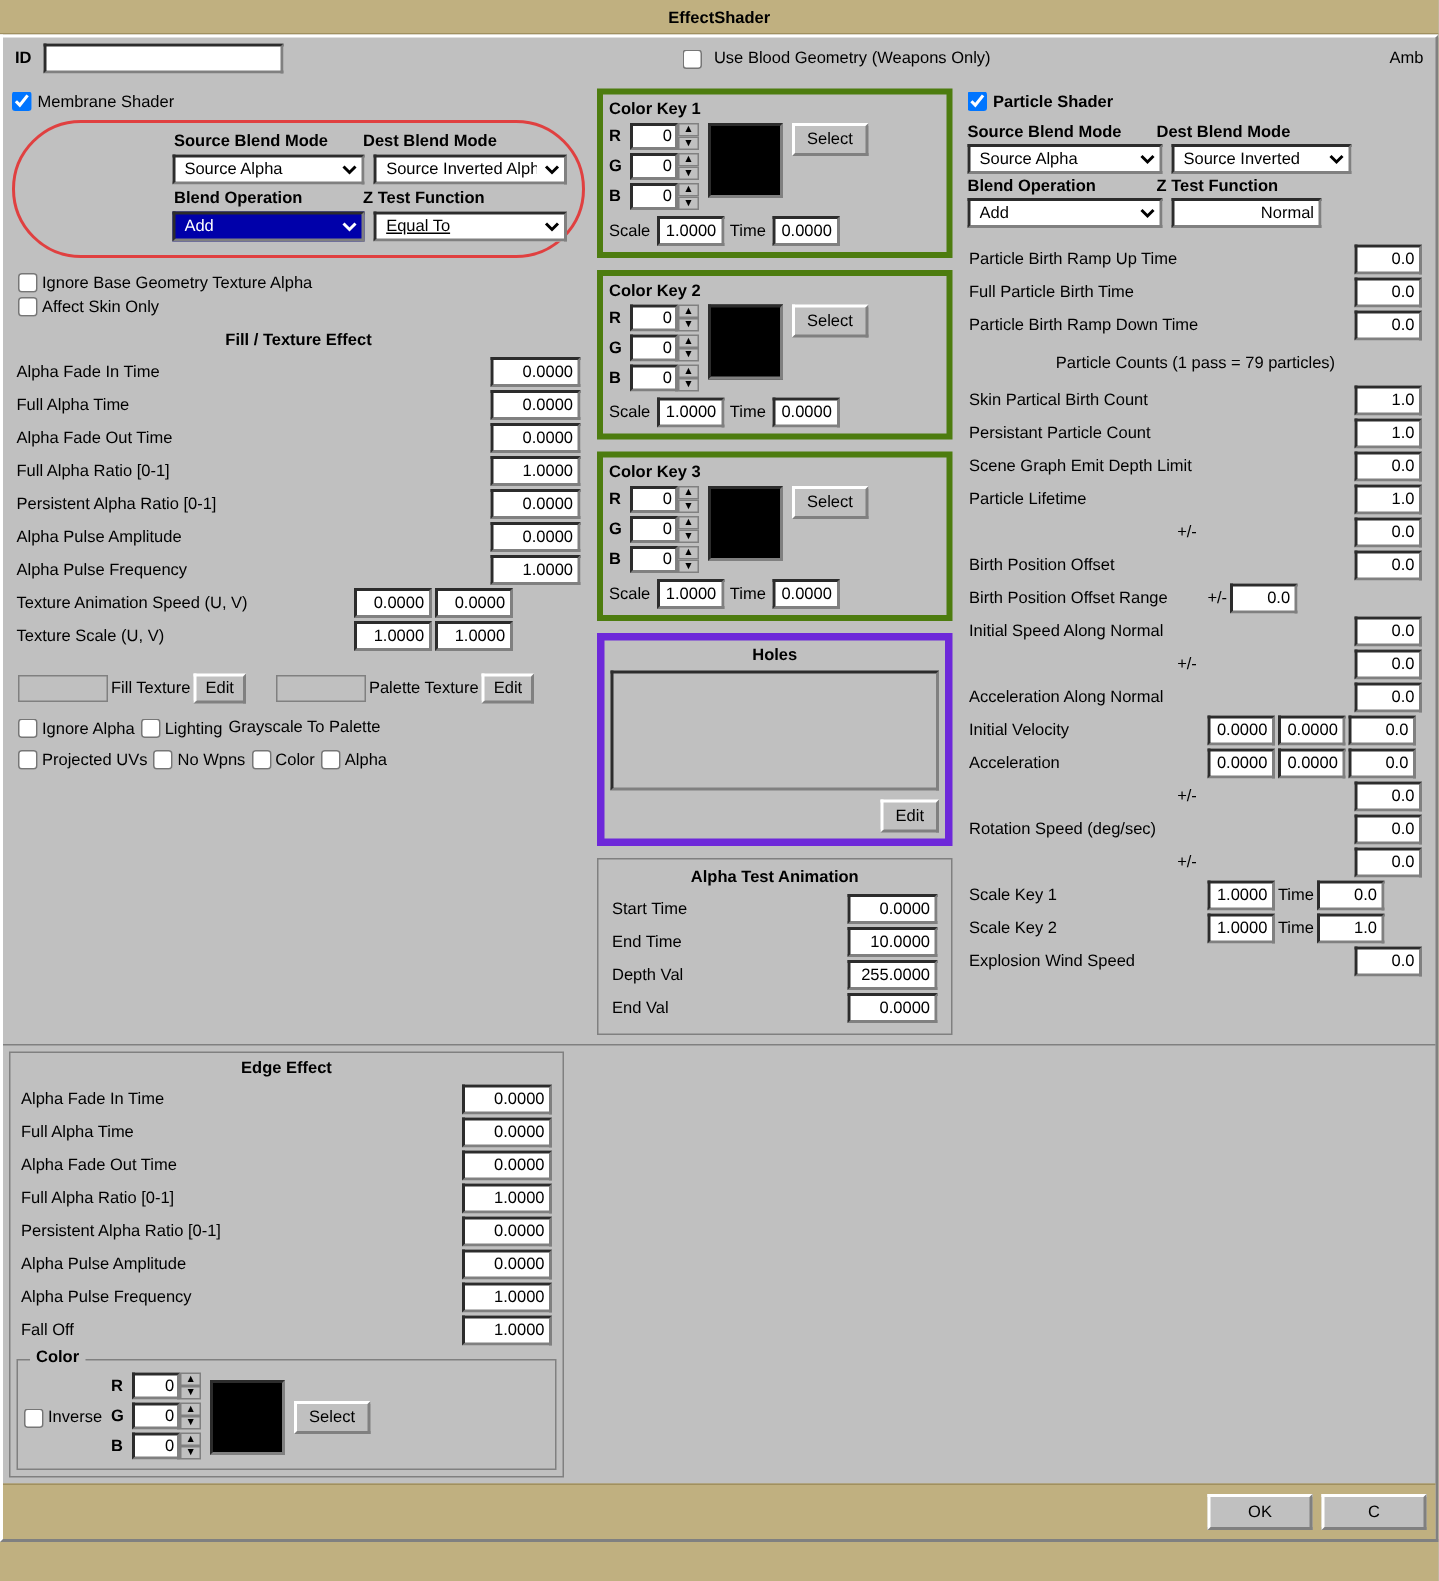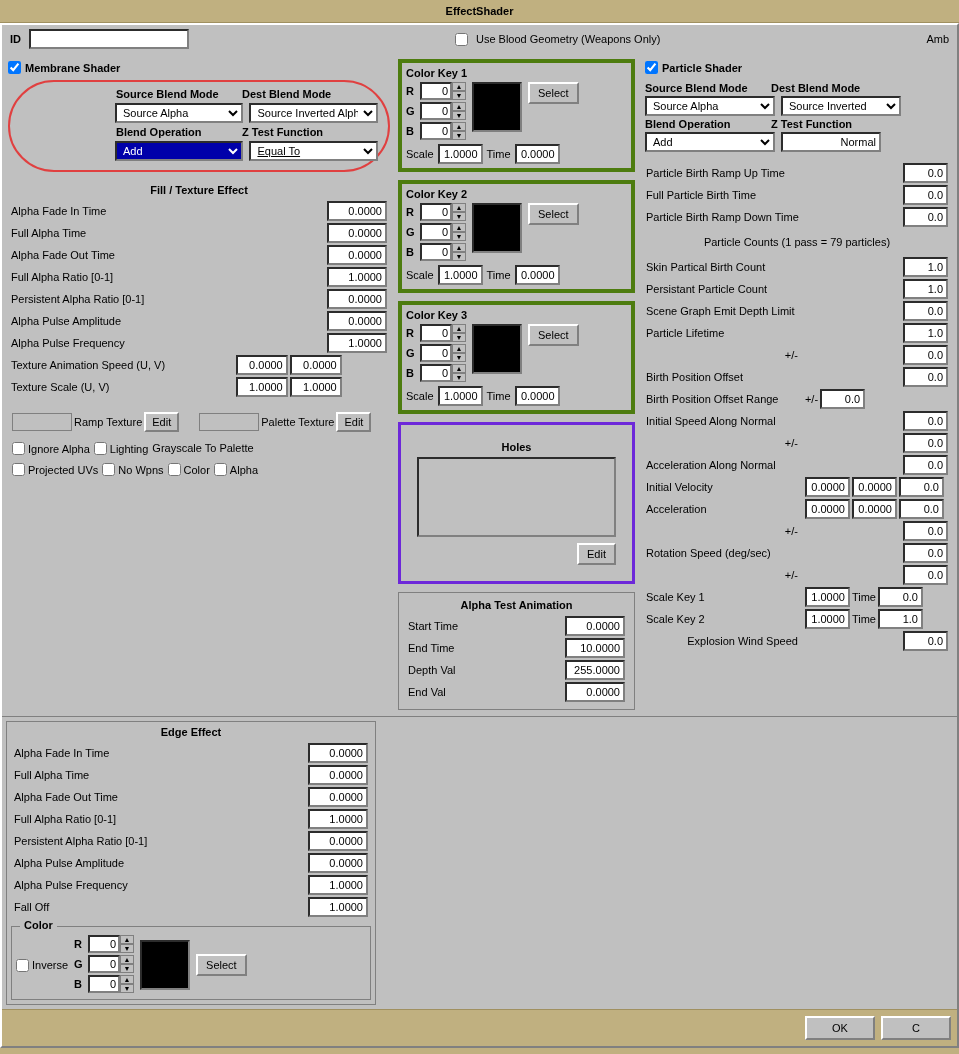--- a/index.html
+++ b/index.html
@@ -246,21 +246,21 @@
       <span style="flex:1;"></span>
       <span class="amb-label">Amb</span>
     </div>
 
     <div style="display:flex; gap:0; padding:2px;">
 
       <div class="left-panel">
 
         <div style="display:flex; align-items:center; gap:4px; padding:2px 0;">
           <input type="checkbox" checked="" style="">
-          <span style="font-weight:bold;">Membrane Shader</span>
+          <span style="font-weight:normal;">Membrane Shader</span>
         </div>
 
         <div class="blend-box">
 
           <div class="blend-row">
             <span style="width:90px;"></span>
             <span style="font-weight:bold; min-width:120px;">Source Blend Mode</span>
             <span style="font-weight:bold;">Dest Blend Mode</span>
           </div>
 
@@ -289,20 +289,30 @@
               <option>Add</option>
               <option>Subtract</option>
             </select>
             <select class="combo" style="width:130px;text-decoration:underline;">
               <option>Equal To</option>
               <option>Less Than</option>
             </select>
           </div>
         </div>
 
+        <div style="display:flex; flex-direction:column; gap:3px; padding:2px 4px;">
+          <div class="checkbox-label">
+            <input type="checkbox" style="">
+            <span>Ignore Base Geometry Texture Alpha</span>
+          </div>
+          <div class="checkbox-label">
+            <input type="checkbox" style="">
+            <span>Affect Skin Only</span>
+          </div>
+        </div>
 
         <div style="text-align:center; font-weight:bold; margin-top:4px;">Fill / Texture Effect</div>
 
         <table class="fields">
           <tbody>
               <tr>
             <td>Alpha Fade In Time</td>
             <td><input type="text" class="num-input" value="0.0000" style=""></td>
           </tr>
           <tr>
@@ -342,21 +352,21 @@
               <input type="text" class="num-input" value="1.0000" style="width: 52px;">
               <input type="text" class="num-input" value="1.0000" style="width: 52px;">
             </td>
           </tr>
         </tbody>
           </table>
 
         <div style="display:flex; gap:20px; padding:4px; align-items:center; margin-top:6px;">
           <div style="display:flex; gap:2px; align-items:center;">
             <div style="border:1px solid #808080; width:60px; height:18px; background:#c0c0c0;"></div>
-            <span>Ramp Texture</span>
+            <span>Fill Texture</span>
             <button class="btn" style="padding:1px 6px; height:20px; font-size:11px;">Edit</button>
           </div>
           <div style="display:flex; gap:2px; align-items:center;">
             <div style="border:1px solid #808080; width:60px; height:18px; background:#c0c0c0;"></div>
             <span>Palette Texture</span>
             <button class="btn" style="padding:1px 6px; height:20px; font-size:11px;">Edit</button>
           </div>
         </div>
 
         <div class="checkboxes-row">
@@ -524,21 +534,21 @@
             <button class="btn">Select</button>
           </div>
           <div class="scale-time-row">
             <span>Scale</span>
             <input type="text" class="num-input-sm" value="1.0000" style="">
             <span>Time</span>
             <input type="text" class="num-input-sm" value="0.0000" style="">
           </div>
         </div>
 
-        <div style="border:3px solid #6d28d9; padding:16px;">
+        <div style="border:5px solid #6d28d9; padding:4px;">
           <div style="text-align:center; font-weight:bold; margin-bottom:4px;">Holes</div>
           <div style="border:2px inset #808080; background:#c0c0c0; height:80px; margin-bottom:6px;"></div>
           <div style="text-align:right;">
             <button class="btn">Edit</button>
           </div>
         </div>
 
         <div style="border:1px solid #808080; padding:6px; margin-top:4px;">
           <div style="font-weight:bold; text-align:center; margin-bottom:4px;">Alpha Test Animation</div>
           <table class="fields">
@@ -699,21 +709,21 @@
           </tr>
           <tr>
             <td>Scale Key 2</td>
             <td style="display:flex; gap:2px; align-items:center;">
               <input type="text" class="num-input-sm" value="1.0000" style="">
               <span>Time</span>
               <input type="text" class="num-input-sm" value="1.0" style="">
             </td>
           </tr>
           <tr>
-            <td style="text-align:right; padding-right:4px;">Explosion Wind Speed</td>
+            <td style="text-align:left; padding-right:4px;">Explosion Wind Speed</td>
             <td><input type="text" class="num-input-sm" value="0.0" style=""></td>
           </tr>
         </tbody>
           </table>
 
       </div>
 
     </div>
 
     <div style="display:flex; gap:4px; padding:4px; border-top:1px solid #808080;">

